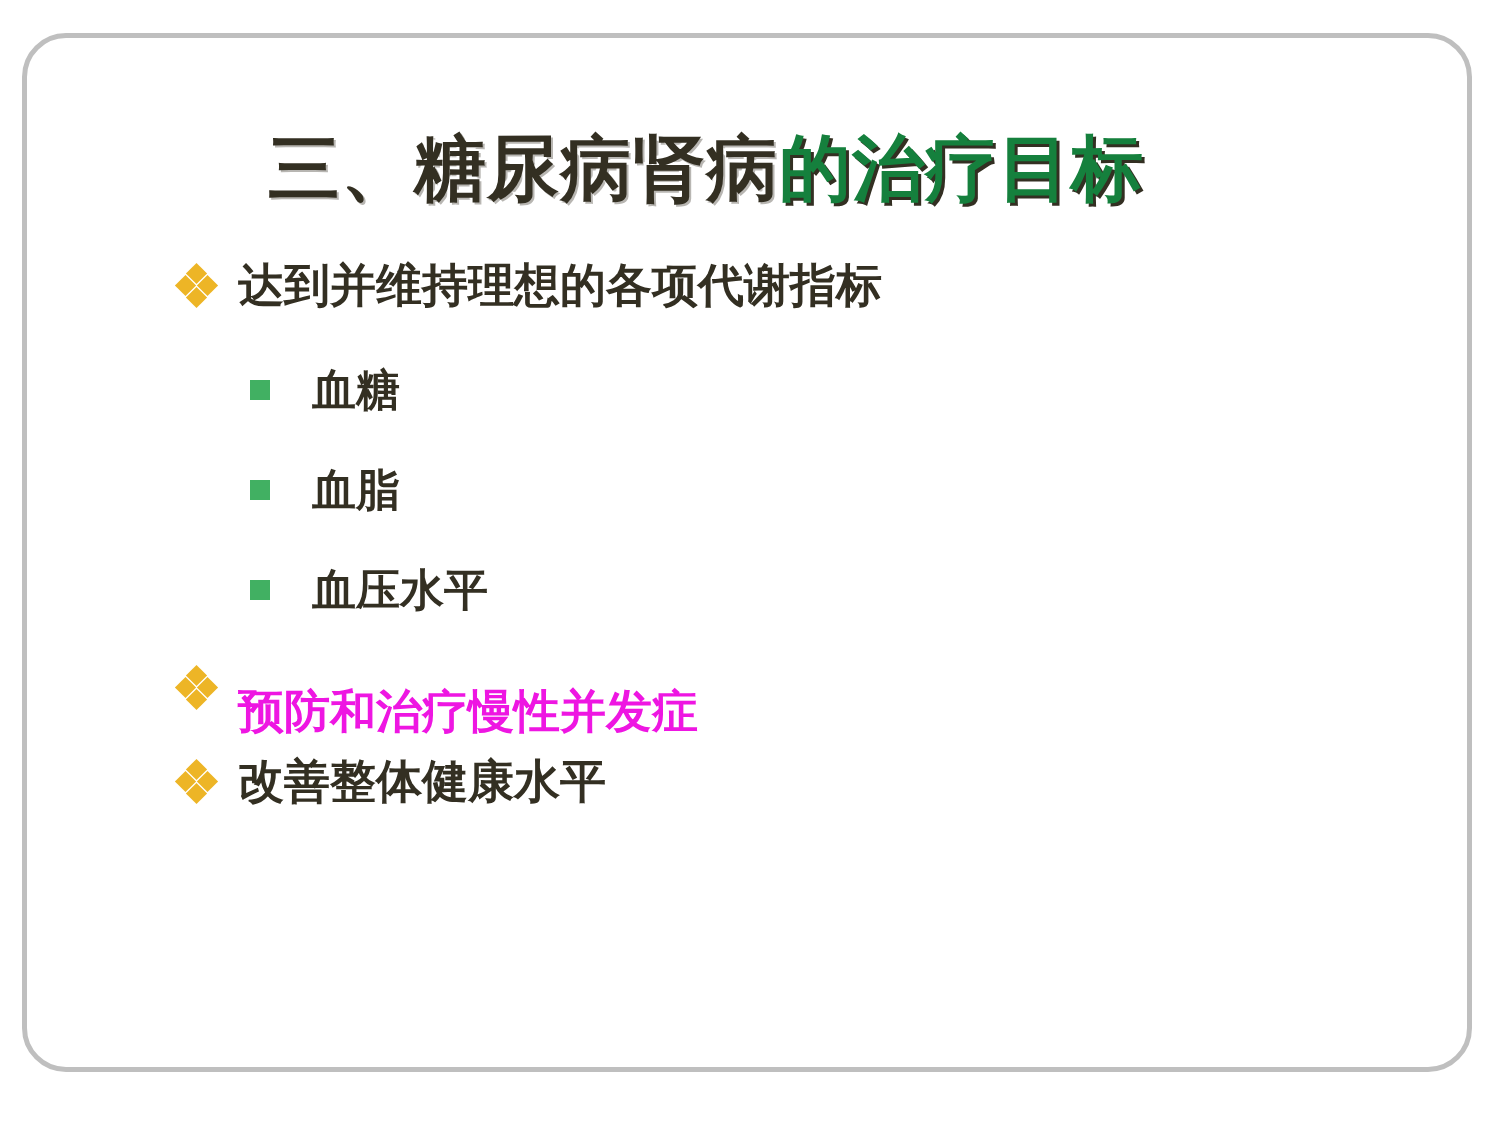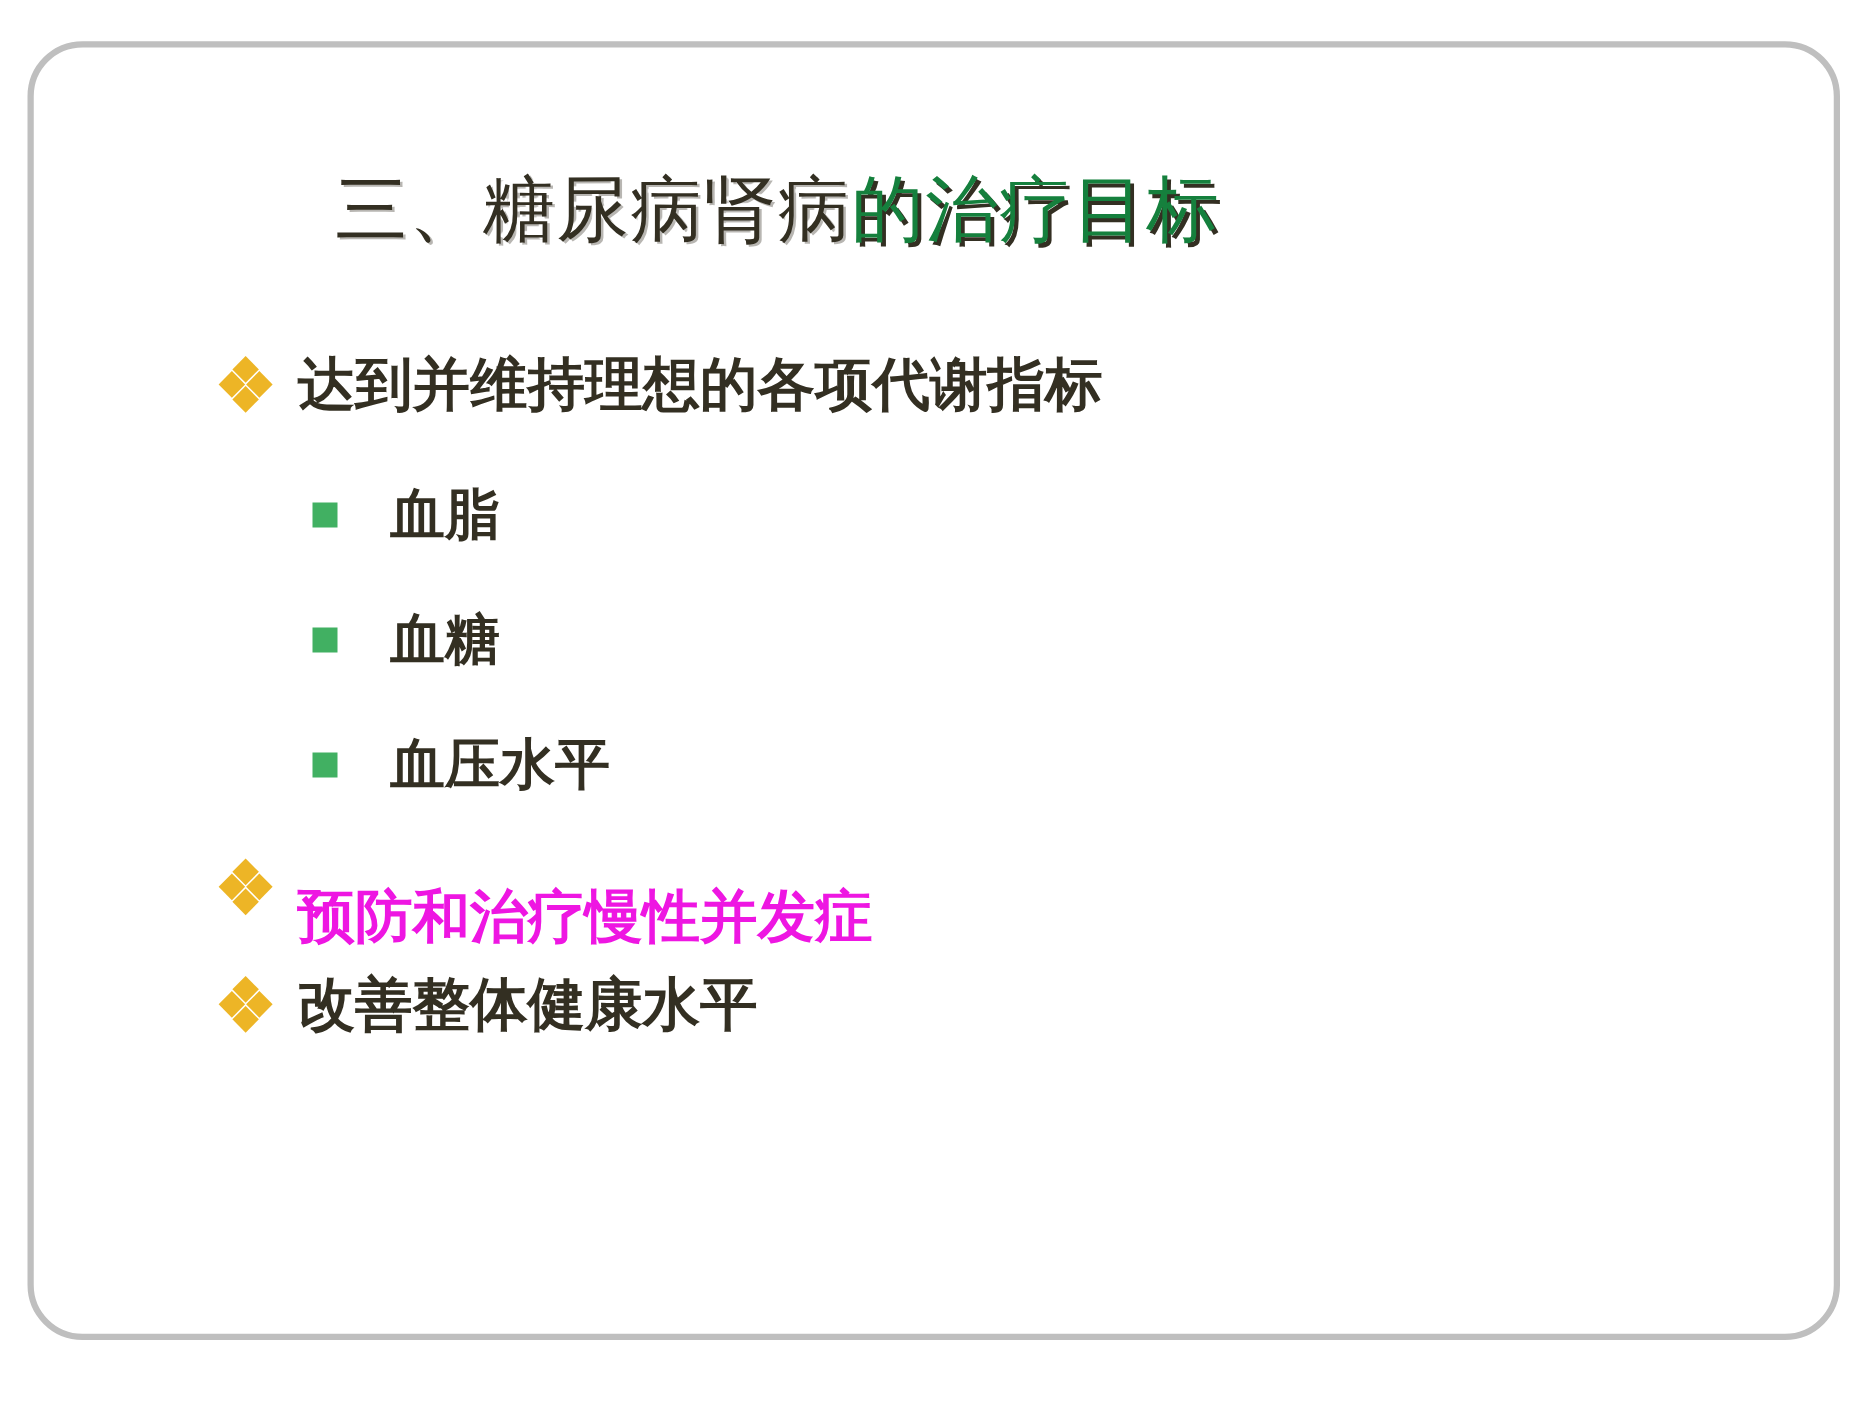--- a/index.html
+++ b/index.html
@@ -37,42 +37,42 @@
   .title-block {
     position: absolute;
     left: 268px;
     top: 132px;
     height: 72px;
     display: flex;
     align-items: center;
     white-space: nowrap;
   }
   .title-span {
-    font-size: 58px;
-    font-weight: normal;
+    font-size: 72px;
+    font-weight: bold;
     line-height: 72px;
     letter-spacing: 1px;
     text-align: right;
   }
   .title-dark {
     color: #332f22;
     text-shadow: -2px -2px 0 #ffffff,
                  -3px -3px 1px #ffffff,
                   2px  2px 0 rgba(51,47,34,0.35);
   }
   .title-accent {
     color: #15803d;
     text-shadow: 3px 3px 0 #332f22;
   }
 
   
   .content {
     position: absolute;
     left: 178px;
-    top: 268px;
+    top: 246px;
     width: 1230px;
   }
 
   .row {
     display: flex;
     align-items: center;
     white-space: nowrap;
   }
 
   
@@ -156,26 +156,26 @@
           <i class="d-right"></i>
           <i class="d-bot"></i>
       </span>
       <span class="row-text text-dark">达到并维持理想的各项代谢指标</span>
     </div>
 
     <div class="spacer-16"></div>
 
     <div class="row lvl2">
       <span class="marker marker-square"></span>
-      <span class="row-text text-dark">血脂</span>
+      <span class="row-text text-dark">血糖</span>
     </div>
 
     <div class="row lvl2">
       <span class="marker marker-square"></span>
-      <span class="row-text text-dark">血糖</span>
+      <span class="row-text text-dark">血脂</span>
     </div>
 
     <div class="row lvl2">
       <span class="marker marker-square"></span>
       <span class="row-text text-dark">血压水平</span>
     </div>
 
     <div class="spacer-8"></div>
 
     <div class="row lvl1">

